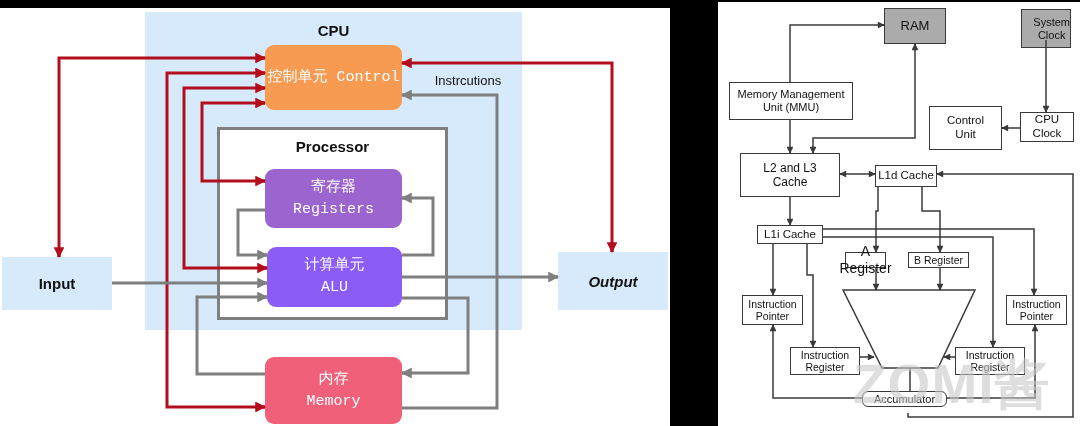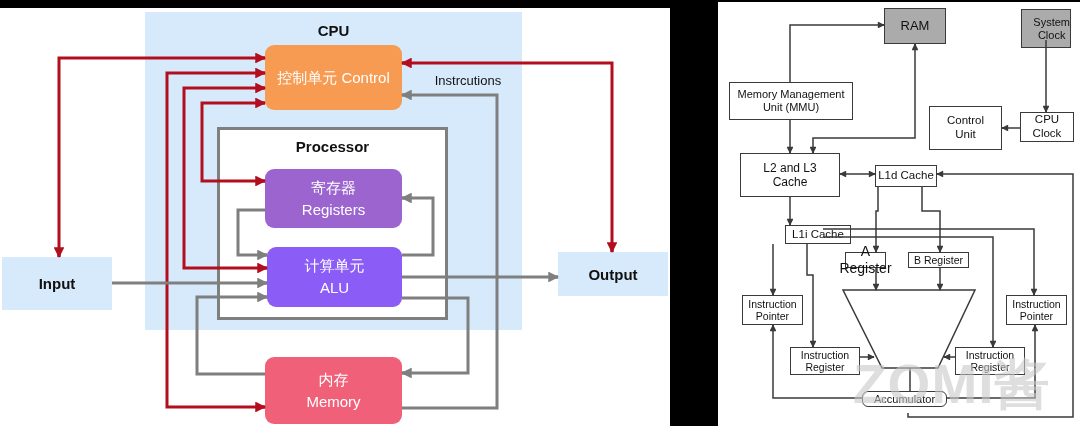--- a/index.html
+++ b/index.html
@@ -9,25 +9,25 @@
   #panel-left{left:0;top:8px;width:670px;height:418px;}
   #panel-right{left:718px;top:2px;width:362px;height:424px;}
   .abs{position:absolute;}
   .ml{white-space:pre-line;}
 
   
   #cpu-bg{left:145px;top:12px;width:377px;height:318px;background:#D7EAFB;}
   .blue-io{background:#D7EAFB;display:flex;align-items:center;justify-content:center;
            font-size:15px;font-weight:bold;color:#111;}
   #input-box{left:2px;top:257px;width:110px;height:53px;}
-  #output-box{left:558px;top:252px;width:110px;height:44px;}
+  #output-box{left:558px;top:252px;width:110px;height:58px;font-style:italic;}
   #processor-box{left:217px;top:127px;width:231px;height:193px;background:#fff;
                  border:3px solid #7F7F7F;box-sizing:border-box;}
   .cbox{display:flex;align-items:center;justify-content:center;text-align:center;
-        color:#fff;font-size:15px;line-height:1.45;border-radius:9px;z-index:2;}
+        color:#fff;font-size:15px;line-height:1.45;border-radius:9px;z-index:2;font-family:Liberation Mono, monospace;}
   #control-box{left:265px;top:45px;width:137px;height:65px;background:#F89B52;}
   #registers-box{left:265px;top:169px;width:137px;height:59px;background:#9B64CF;}
   #alu-box{left:267px;top:247px;width:135px;height:60px;background:#8b5cf6;}
   #memory-box{left:265px;top:357px;width:137px;height:67px;background:#F06179;}
   .dlabel{font-size:15px;font-weight:bold;color:#111;text-align:center;}
   #cpu-label{left:145px;top:22px;width:377px;}
   #processor-label{left:217px;top:138px;width:231px;}
   #instructions-label{left:418px;top:73px;width:100px;font-size:13px;font-weight:normal;
                       color:#111;text-align:center;}
 
@@ -36,21 +36,21 @@
         display:flex;align-items:center;justify-content:center;text-align:center;
         font-size:11px;line-height:1.18;z-index:2;}
   .kgray{background:#ABABAB;}
   #ram-box{left:884px;top:8px;width:62px;height:36px;font-size:13px;}
   #sysclk-box{left:1021px;top:9px;width:50px;height:39px;justify-content:flex-end;}
   #mmu-box{left:729px;top:82px;width:124px;height:38px;}
   #cu-box{left:929px;top:106px;width:73px;height:44px;font-size:11.5px;justify-content:center;}
   #cpuclk-box{left:1020px;top:112px;width:54px;height:30px;font-size:11.5px;}
   #l23-box{left:740px;top:153px;width:100px;height:44px;font-size:12px;justify-content:center;}
   #l1d-box{left:875px;top:165px;width:62px;height:22px;font-size:11.5px;}
-  #l1i-box{left:757px;top:225px;width:66px;height:19px;font-size:11.5px;margin-left:28px;}
+  #l1i-box{left:757px;top:225px;width:66px;height:19px;font-size:11.5px;}
   #areg-box{left:845px;top:252px;width:41px;height:16px;font-size:14px;}
   #breg-box{left:908px;top:252px;width:61px;height:16px;font-size:10.5px;}
   #ipl-box{left:742px;top:295px;width:61px;height:30px;font-size:10.5px;}
   #ipr-box{left:1006px;top:295px;width:61px;height:30px;font-size:10.5px;}
   #irl-box{left:790px;top:347px;width:70px;height:28px;font-size:10.5px;}
   #irr-box{left:955px;top:347px;width:70px;height:28px;font-size:10.5px;}
   #acc-box{left:862px;top:391px;width:85px;height:16px;font-size:11px;border-radius:6px;}
   #alu-trap-label{left:859px;top:300px;width:100px;font-size:11px;line-height:1.25;
                   text-align:center;color:#111;z-index:3;}
   #watermark{left:853px;top:348px;font-size:55px;font-weight:bold;color:#c9c9c9;

